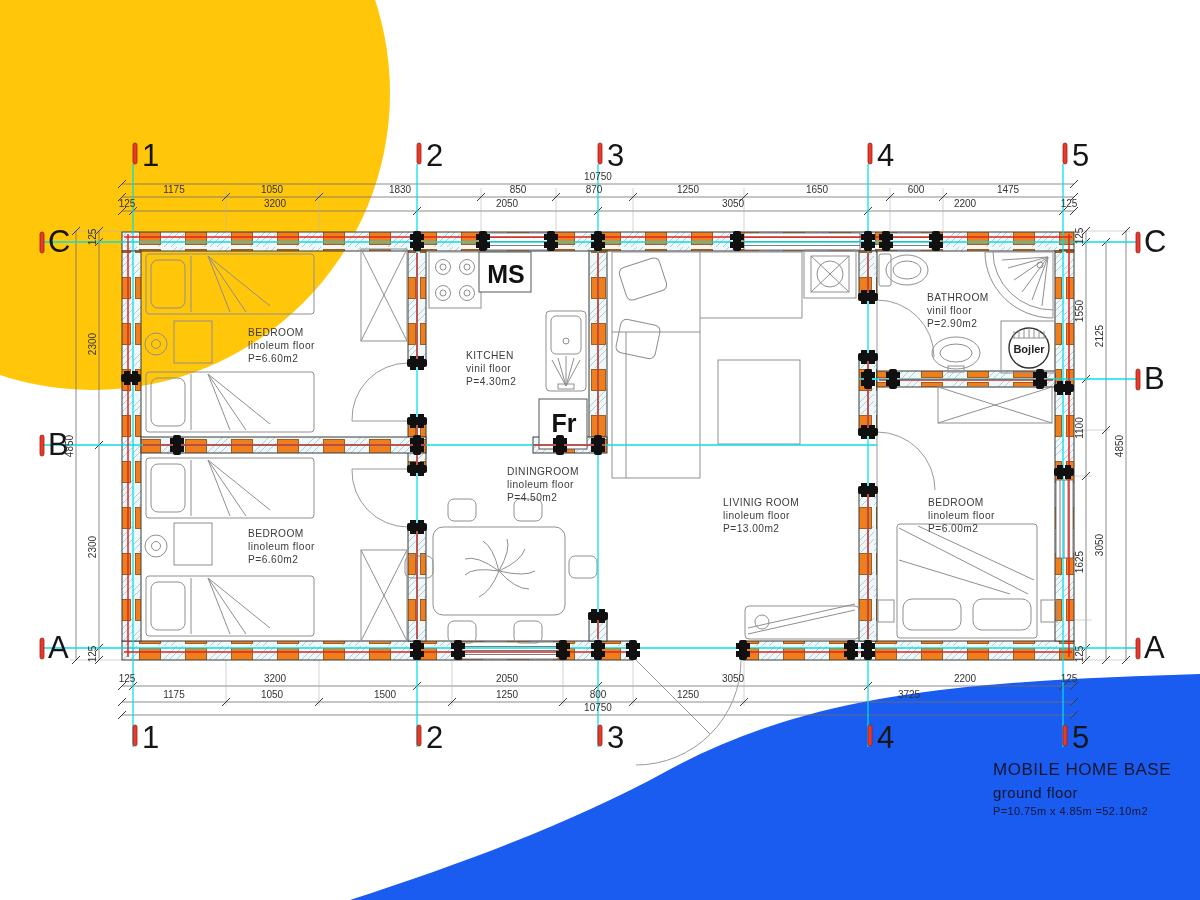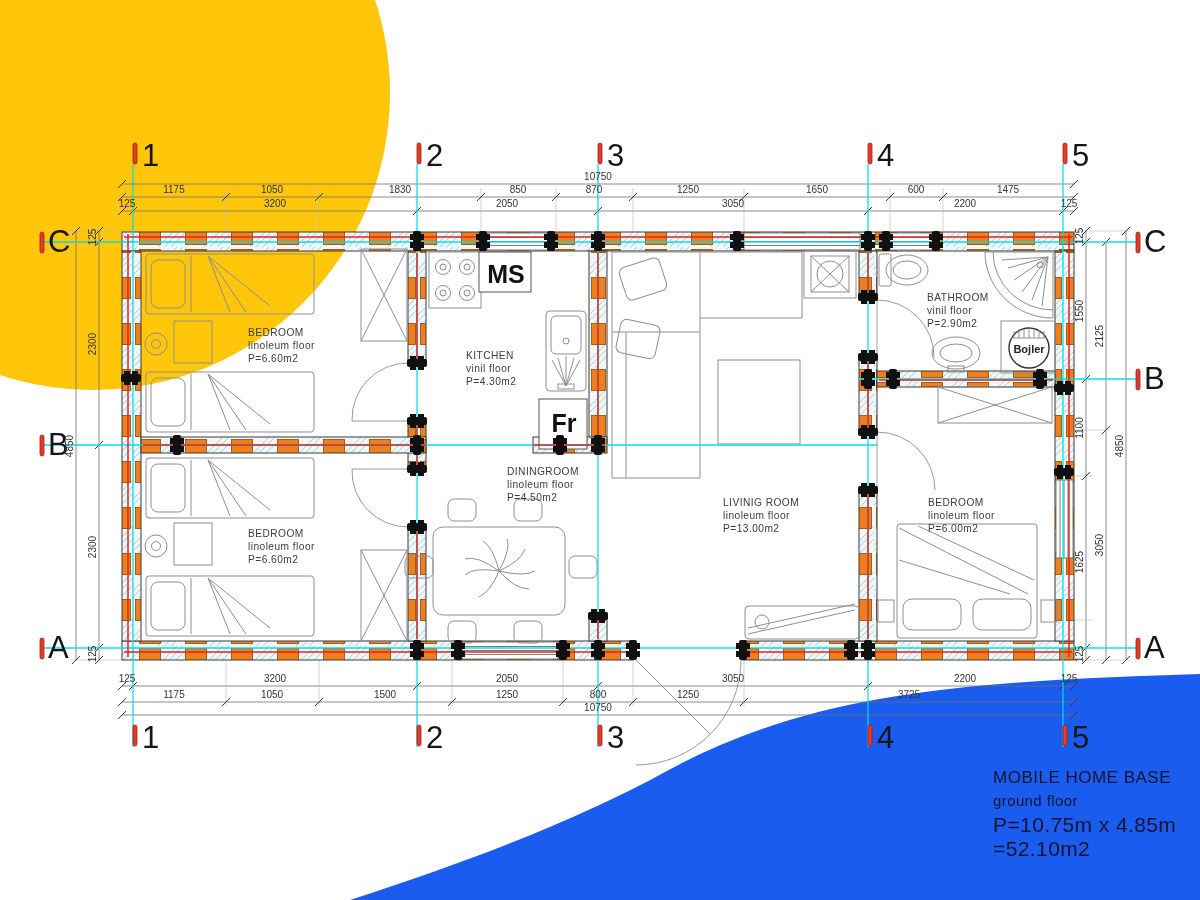--- a/index.html
+++ b/index.html
@@ -3,23 +3,23 @@
 <meta charset="utf-8">
 <style>
   html,body{margin:0;padding:0;background:#fff;}
   .stage{position:relative;width:1200px;height:900px;overflow:hidden;background:#ffffff;
          font-family:"Liberation Sans",sans-serif;}
   .bg-circle{position:absolute;left:-204px;top:-204px;width:594px;height:594px;border-radius:50%;
              background:#FFC60A;}
   .bg-wave{position:absolute;left:0;top:600px;width:1200px;height:300px;}
   .plan{position:absolute;left:0;top:0;width:1200px;height:900px;}
   .title-block{position:absolute;left:993px;top:752px;color:#15152e;}
-  .title-block .l1{font-size:17px;letter-spacing:.5px;margin:16px 0 4px 0;}
+  .title-block .l1{font-size:17px;letter-spacing:.5px;margin:8px 0 4px 0;}
   .title-block .l2{font-size:15px;letter-spacing:.4px;margin:0 1px 4px 0;}
-  .title-block .l3{font-size:21px;letter-spacing:.4px;margin:0;}
+  .title-block .l3{font-size:11px;letter-spacing:.4px;margin:0;}
 
   
   .dimtxt{font-family:"Liberation Sans",sans-serif;font-size:10px;fill:#333;text-anchor:middle;}
   .roomname,.roomsub{font-family:"Liberation Sans",sans-serif;font-size:10.2px;fill:#3c3c3c;
                      letter-spacing:.45px;text-anchor:start;}
   .biglabel{font-family:"Liberation Sans",sans-serif;font-size:25px;font-weight:bold;fill:#111;
             text-anchor:middle;}
   .boil{font-family:"Liberation Sans",sans-serif;font-size:11px;font-weight:bold;fill:#222;
         text-anchor:middle;}
   .gridnum{font-family:"Liberation Sans",sans-serif;font-size:31px;fill:#161616;text-anchor:start;}

